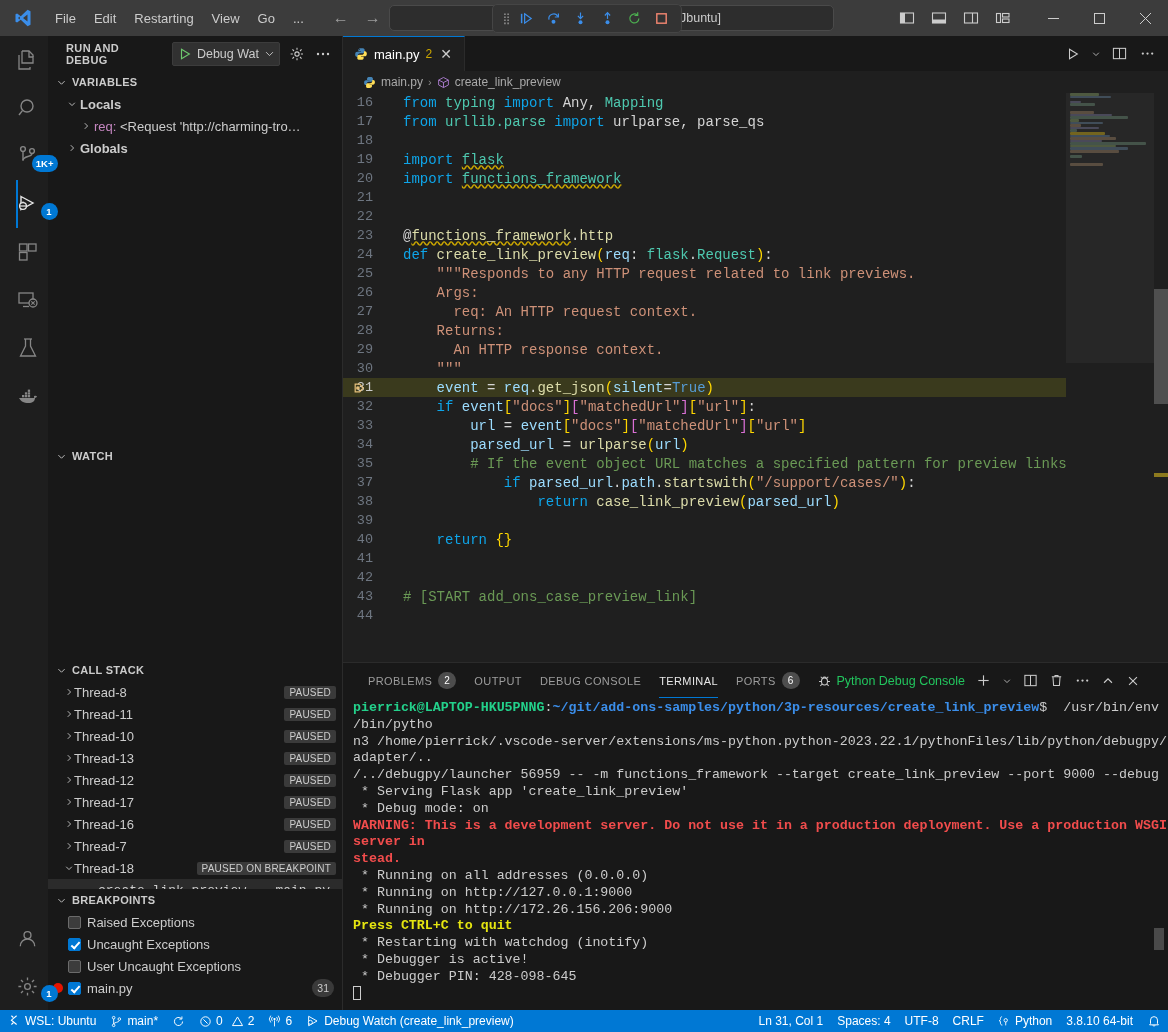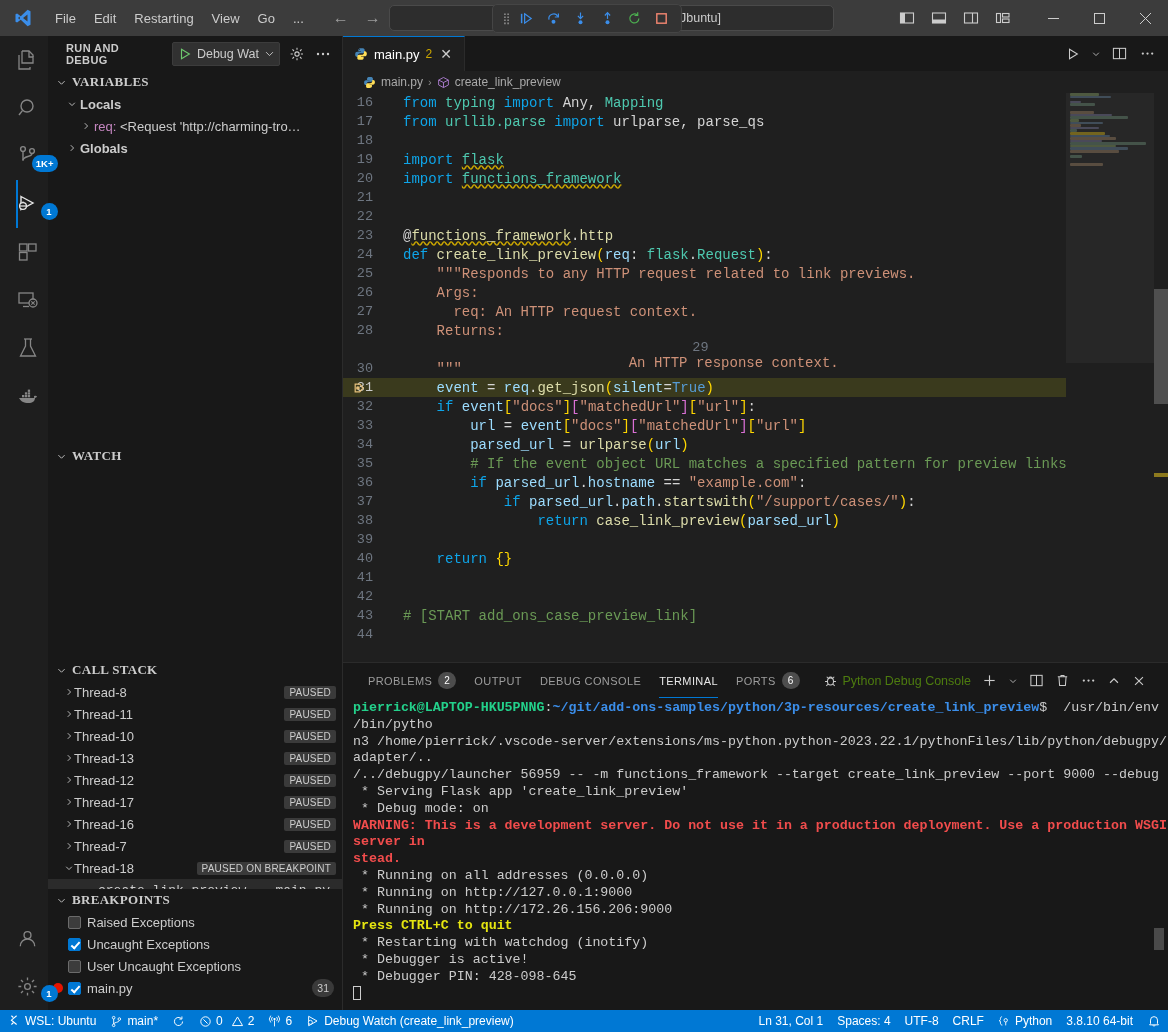--- a/index.html
+++ b/index.html
@@ -86,22 +86,22 @@
     display: flex; align-items: center; background: #313131; border: 1px solid #3c3c3c;
     border-radius: 2px; height: 24px; padding: 0 4px 0 5px; gap: 5px; margin-left: 6px;
     max-width: 118px;
   }
   .debug-select .label { font-size: 12.5px; color: #cccccc; white-space: nowrap; overflow: hidden; }
   .sb-hdr-icons { margin-left: auto; display: flex; align-items: center; gap: 4px; color: #cccccc; }
   .sb-hdr-icons > div { width: 22px; height: 22px; display: flex; align-items: center; justify-content: center; cursor: default; border-radius: 3px; }
 
   .section-head {
     height: 22px; display: flex; align-items: center; gap: 3px; padding-left: 5px;
-    font-size: 13px; font-weight: 700; letter-spacing: 0.3px; color: #cccccc;
-    cursor: default; flex: 0 0 22px; text-transform: uppercase; font-family: Liberation Serif, serif;
+    font-size: 11px; font-weight: 700; letter-spacing: 0.3px; color: #cccccc;
+    cursor: default; flex: 0 0 22px; text-transform: uppercase;
   }
   .chev { width: 16px; display: flex; align-items: center; justify-content: center; color: #cccccc; }
 
   .tree-row {
     height: 22px; display: flex; align-items: center; font-size: 13px;
     cursor: default; padding-right: 8px; white-space: nowrap; color: #cccccc;
   }
   .tree-row .twisty { width: 16px; min-width: 16px; display: flex; align-items: center; justify-content: center; color: #cccccc; }
 
   .var-name { color: #c586c0; }
@@ -209,21 +209,21 @@
     display: flex; align-items: center; gap: 6px; cursor: default; position: relative; text-transform: uppercase;
   }
   .ptab.active { color: #e7e7e7; }
   .ptab.active::after {
     content: ''; position: absolute; left: 9px; right: 9px; bottom: 0; height: 1px; background: #0078d4;
   }
   .ptab .cnt {
     background: #4d4d4d; color: #ffffff; border-radius: 9px; min-width: 18px; height: 17px;
     font-size: 10px; display: flex; align-items: center; justify-content: center; padding: 0 5px;
   }
-  .panel-actions { margin-left: auto; display: flex; align-items: center; gap: 3px; padding-right: 18px; color: #4d7c0f; }
+  .panel-actions { margin-left: auto; display: flex; align-items: center; gap: 3px; padding-right: 24px; color: #22c55e; }
   .pa-item { height: 24px; display: flex; align-items: center; gap: 4px; padding: 0 4px; cursor: default; border-radius: 3px; font-size: 12.5px; }
 
   .terminal {
     flex: 1 1 auto; padding: 2px 0 0 10px; overflow: hidden;
     font-family: "Liberation Mono", monospace; font-size: 13.3px; line-height: 16.8px;
     background: #181818; position: relative;
   }
   .t-line { white-space: pre-wrap; word-break: break-all; }
   .t-green { color: #23d18b; font-weight: 700; }
   .t-blue  { color: #3b8eea; font-weight: 700; }
@@ -732,31 +732,30 @@
               <div class="code-line" style="position: relative;"><span class="ln">19</span><span class="code-txt"><span class="k">import </span><span class="ty squiggle">flask</span></span></div>
               <div class="code-line" style="position: relative;"><span class="ln">20</span><span class="code-txt"><span class="k">import </span><span class="ty squiggle">functions_framework</span></span></div>
               <div class="code-line" style="position: relative;"><span class="ln">21</span><span class="code-txt"></span></div>
               <div class="code-line" style="position: relative;"><span class="ln">22</span><span class="code-txt"></span></div>
               <div class="code-line" style="position: relative;"><span class="ln">23</span><span class="code-txt"><span class="op">@</span><span class="fn squiggle">functions_framework</span><span class="op">.</span><span class="fn">http</span></span></div>
               <div class="code-line" style="position: relative;"><span class="ln">24</span><span class="code-txt"><span class="k">def </span><span class="fn">create_link_preview</span><span class="br">(</span><span class="va">req</span><span class="op">: </span><span class="ty">flask</span><span class="op">.</span><span class="ty">Request</span><span class="br">)</span><span class="op">:</span></span></div>
               <div class="code-line" style="position: relative;"><span class="ln">25</span><span class="code-txt"><span class="op">    </span><span class="st">"""Responds to any HTTP request related to link previews.</span></span></div>
               <div class="code-line" style="position: relative;"><span class="ln">26</span><span class="code-txt"><span class="op">    </span><span class="st">Args:</span></span></div>
               <div class="code-line" style="position: relative;"><span class="ln">27</span><span class="code-txt"><span class="op">    </span><span class="st">  req: An HTTP request context.</span></span></div>
               <div class="code-line" style="position: relative;"><span class="ln">28</span><span class="code-txt"><span class="op">    </span><span class="st">Returns:</span></span></div>
-              <div class="code-line" style="position: relative; flex-direction: column;"><span class="ln">29</span><span class="code-txt"><span class="op">    </span><span class="st">  An HTTP response context.</span></span></div>
+              <div class="code-line" style="position: relative;"><span class="ln">29</span><span class="code-txt"><span class="op">    </span><span class="st">  An HTTP response context.</span></span></div>
               <div class="code-line" style="position: relative;"><span class="ln">30</span><span class="code-txt"><span class="op">    </span><span class="st">"""</span></span></div>
               <div class="code-line hl" style="position: relative;"><span class="bp-marker"><svg width="14" height="14" viewBox="0 0 16 16">
                     <path d="M2.5 3.5h5.2l4 4.5-4 4.5H2.5z" fill="none" stroke="#e5c07b" stroke-width="1.4"></path>
                     <circle cx="5.6" cy="8" r="2.1" fill="#e5c07b"></circle>
                   </svg></span><span class="ln">31</span><span class="code-txt"><span class="op">    </span><span class="va">event </span><span class="op">= </span><span class="va">req</span><span class="op">.</span><span class="fn">get_json</span><span class="br">(</span><span class="va">silent</span><span class="op">=</span><span class="k2">True</span><span class="br">)</span></span></div>
               <div class="code-line" style="position: relative;"><span class="ln">32</span><span class="code-txt"><span class="op">    </span><span class="k">if </span><span class="va">event</span><span class="br">[</span><span class="st">"docs"</span><span class="br">]</span><span class="br2">[</span><span class="st">"matchedUrl"</span><span class="br2">]</span><span class="br">[</span><span class="st">"url"</span><span class="br">]</span><span class="op">:</span></span></div>
               <div class="code-line" style="position: relative;"><span class="ln">33</span><span class="code-txt"><span class="op">        </span><span class="va">url </span><span class="op">= </span><span class="va">event</span><span class="br">[</span><span class="st">"docs"</span><span class="br">]</span><span class="br2">[</span><span class="st">"matchedUrl"</span><span class="br2">]</span><span class="br">[</span><span class="st">"url"</span><span class="br">]</span></span></div>
               <div class="code-line" style="position: relative;"><span class="ln">34</span><span class="code-txt"><span class="op">        </span><span class="va">parsed_url </span><span class="op">= </span><span class="fn">urlparse</span><span class="br">(</span><span class="va">url</span><span class="br">)</span></span></div>
               <div class="code-line" style="position: relative;"><span class="ln">35</span><span class="code-txt"><span class="op">        </span><span class="cm"># If the event object URL matches a specified pattern for preview links.</span></span></div>
-              <div class="code-line" style="position: relative;"><span class="ln">36</span><span class="code-txt"><span class="op">        </span><span class="k">if </span><span class="va">parsed_url</span><span class="op">.</span><span class="va">hostname </span><span class="op">== </span><span class="st">"example.com"</span><span class="op">:</span></span></div>
               <div class="code-line" style="position: relative;"><span class="ln">37</span><span class="code-txt"><span class="op">            </span><span class="k">if </span><span class="va">parsed_url</span><span class="op">.</span><span class="va">path</span><span class="op">.</span><span class="fn">startswith</span><span class="br">(</span><span class="st">"/support/cases/"</span><span class="br">)</span><span class="op">:</span></span></div>
               <div class="code-line" style="position: relative;"><span class="ln">38</span><span class="code-txt"><span class="op">                </span><span class="k">return </span><span class="fn">case_link_preview</span><span class="br">(</span><span class="va">parsed_url</span><span class="br">)</span></span></div>
               <div class="code-line" style="position: relative;"><span class="ln">39</span><span class="code-txt"></span></div>
               <div class="code-line" style="position: relative;"><span class="ln">40</span><span class="code-txt"><span class="op">    </span><span class="k">return </span><span class="br">{</span><span class="br">}</span></span></div>
               <div class="code-line" style="position: relative;"><span class="ln">41</span><span class="code-txt"></span></div>
               <div class="code-line" style="position: relative;"><span class="ln">42</span><span class="code-txt"></span></div>
               <div class="code-line" style="position: relative;"><span class="ln">43</span><span class="code-txt"><span class="cm"># [START add_ons_case_preview_link]</span></span></div>
               <div class="code-line" style="position: relative;"><span class="ln">44</span><span class="code-txt"></span></div>
             </div>
           <div class="minimap" id="minimap">

